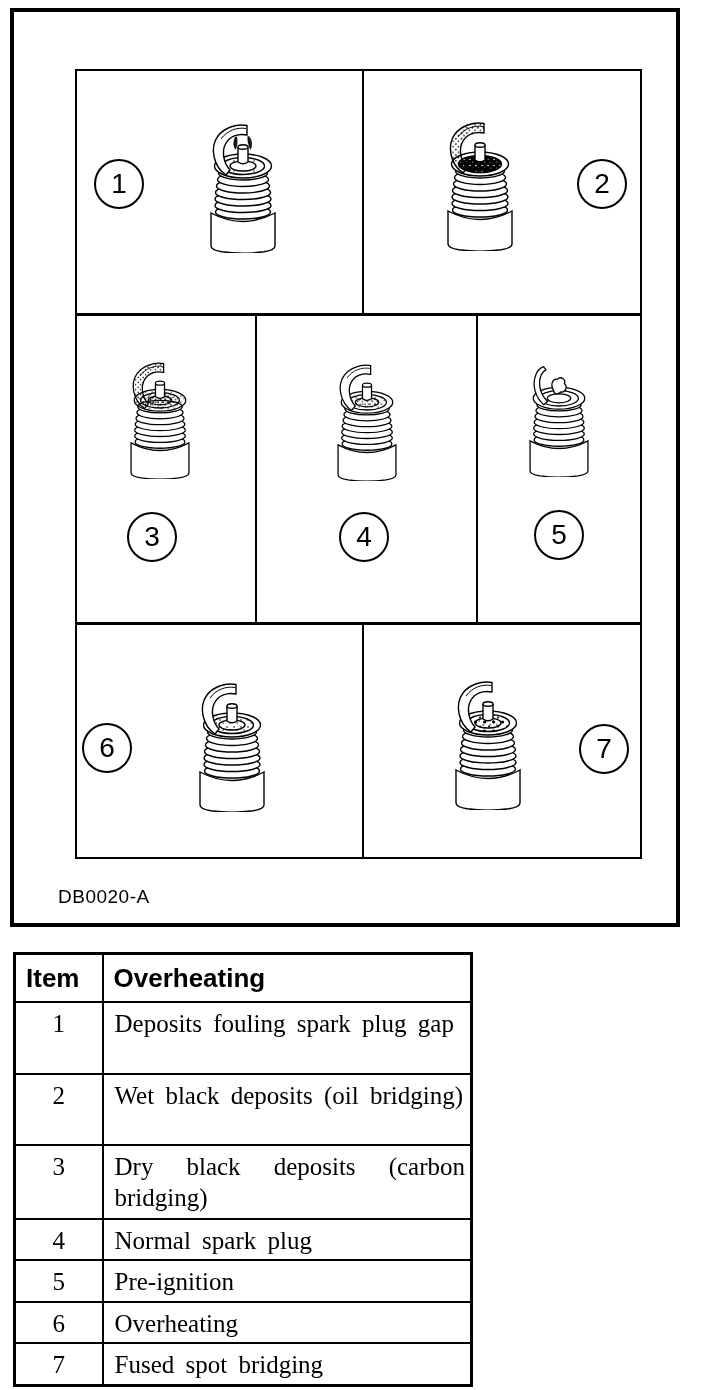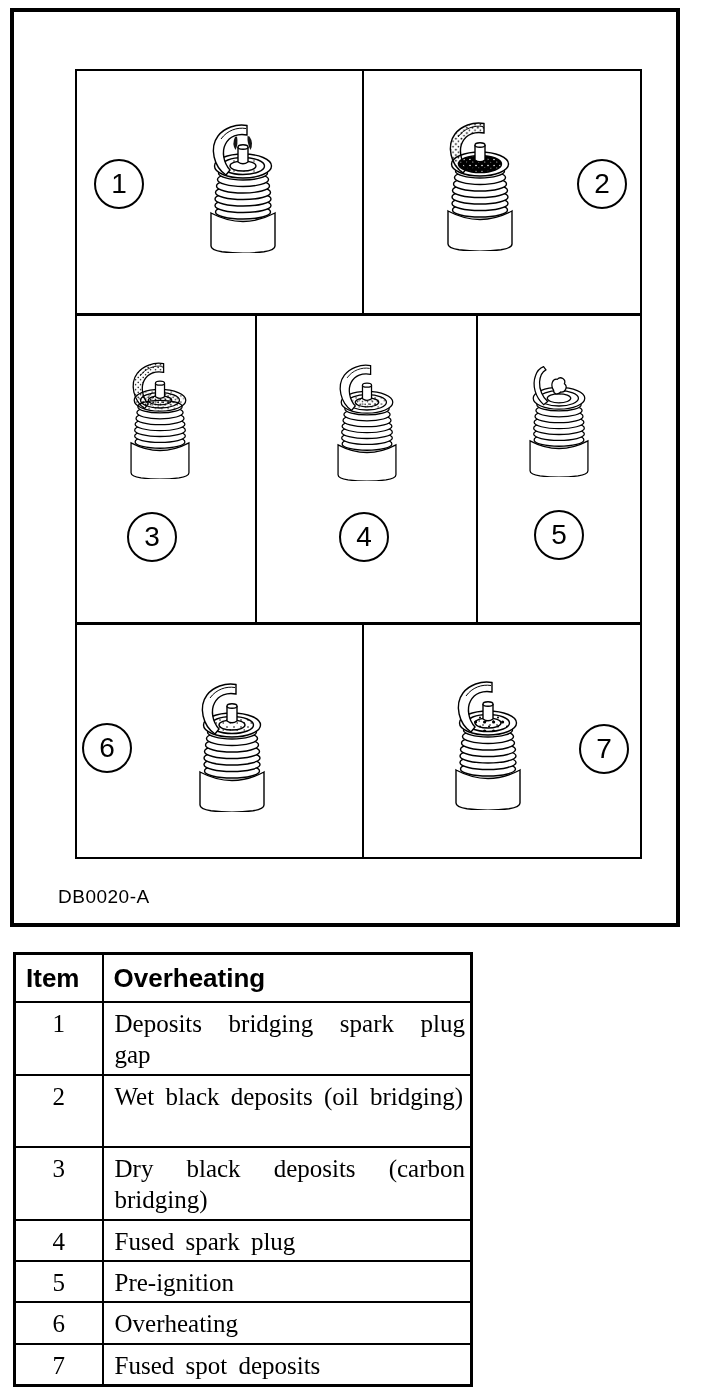--- a/index.html
+++ b/index.html
@@ -379,42 +379,42 @@
       </colgroup>
     <thead>
       <tr>
         <th>Item</th>
         <th>Overheating</th>
       </tr>
     </thead>
     <tbody>
       <tr class="row-multi">
         <td class="col-item">1</td>
-        <td class="col-desc">Deposits bridging spark plug gap</td>
+        <td class="col-desc">Deposits fouling spark plug gap</td>
       </tr>
       <tr class="row-multi">
         <td class="col-item">2</td>
         <td class="col-desc">Wet black deposits (oil bridging)</td>
       </tr>
       <tr class="row-multi">
         <td class="col-item">3</td>
         <td class="col-desc">Dry black deposits (carbon bridging)</td>
       </tr>
       <tr class="row-single">
         <td class="col-item">4</td>
-        <td class="col-desc">Fused spark plug</td>
+        <td class="col-desc">Normal spark plug</td>
       </tr>
       <tr class="row-single">
         <td class="col-item">5</td>
         <td class="col-desc">Pre-ignition</td>
       </tr>
       <tr class="row-single">
         <td class="col-item">6</td>
         <td class="col-desc">Overheating</td>
       </tr>
       <tr class="row-single">
         <td class="col-item">7</td>
-        <td class="col-desc">Fused spot deposits</td>
+        <td class="col-desc">Fused spot bridging</td>
       </tr>
     </tbody>
   </table>
 
 </div>
 
 </body></html>

